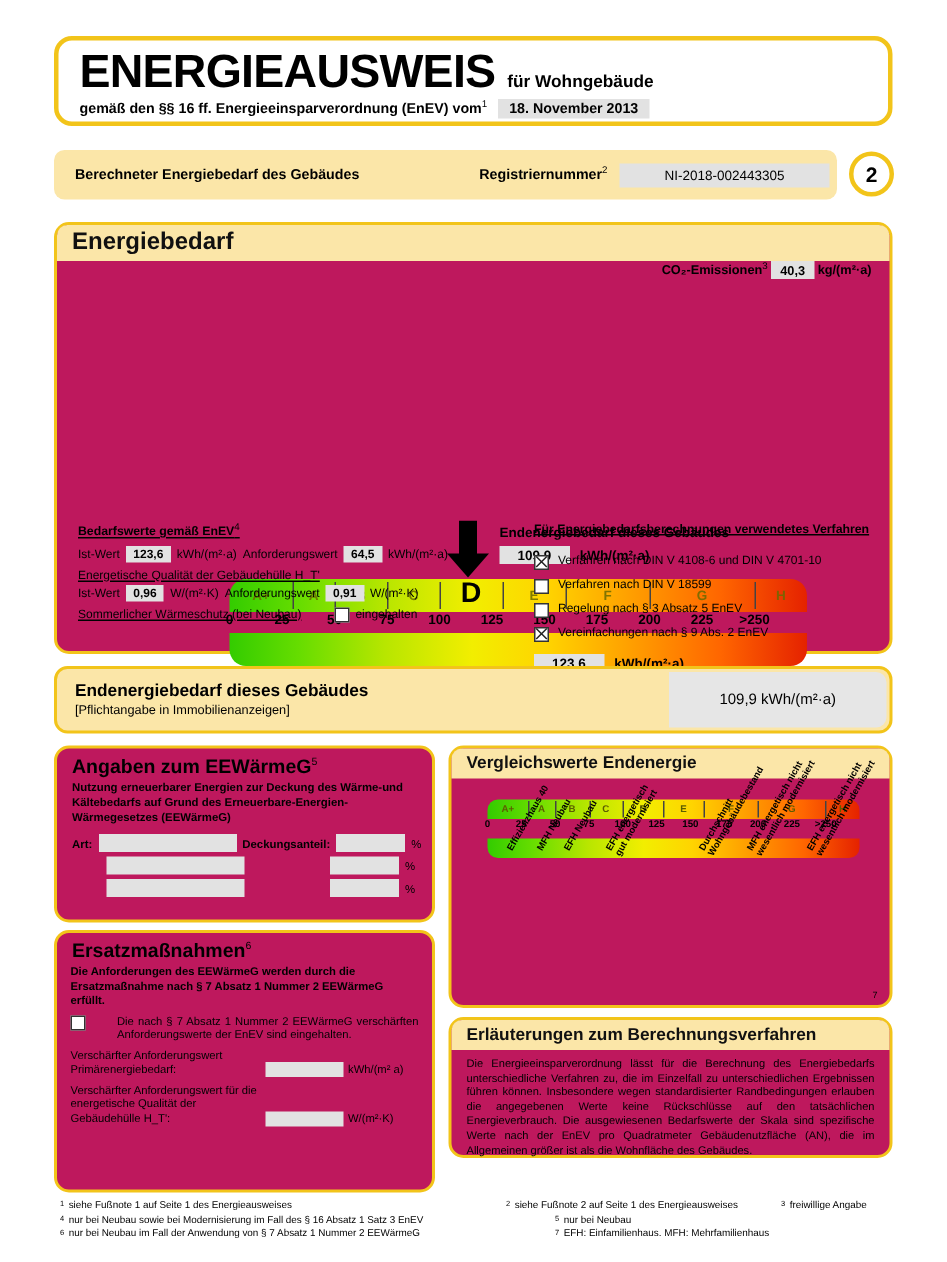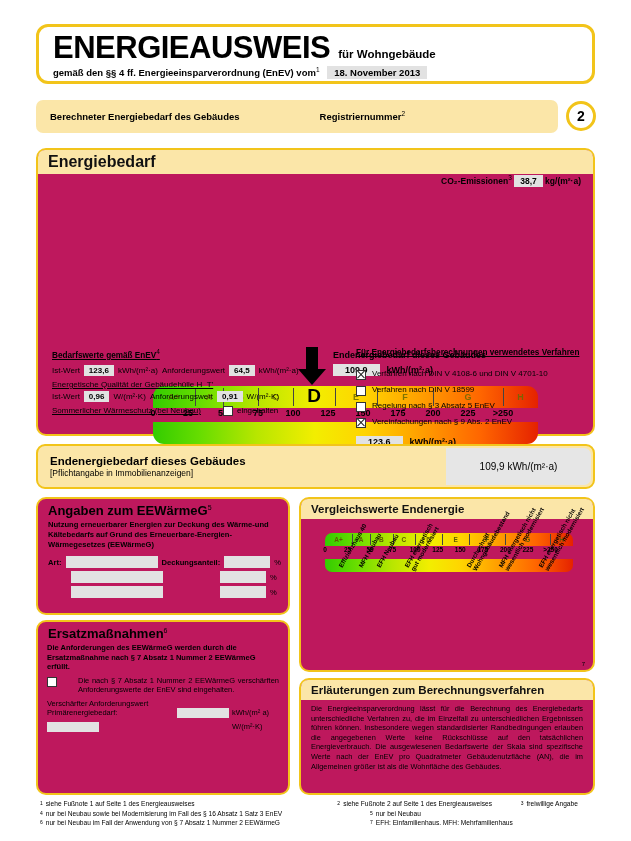--- a/index.html
+++ b/index.html
@@ -176,21 +176,21 @@
   .ers-item{display:flex;gap:5px;margin-bottom:3px;line-height:9.4px;}
   .ers-item .tx{flex:1;text-align:justify;margin-left:16px;}
   .inlinefld{background:#e2e2e2;display:inline-block;width:48px;height:9px;vertical-align:middle;}
   .ers-kv{display:flex;align-items:flex-end;justify-content:space-between;margin-top:4px;line-height:9.6px;}
   .ers-kv .k{flex:1;}
   .ers-kv .v{background:#e2e2e2;width:52px;height:10px;margin-right:3px;}
   .ers-kv .u{width:47px;text-align:left;}
 
   
   .vergl{position:absolute;left:299px;top:497px;width:296px;height:175px;}
-  .erl{position:absolute;left:299px;top:678px;width:296px;height:117px;}
+  .erl{position:absolute;left:299px;top:678px;width:296px;height:94px;}
   .vg-scale{position:absolute;left:24px;top:34px;width:248px;height:14px;}
   .vg-top{
     position:absolute;left:0;top:0;width:248px;height:13px;border-radius:7px 7px 0 0;
     background:linear-gradient(to right,#33cc00 0%,#66dd00 12%,#b8e600 27%,#f2ee00 42%,#ffd400 55%,#ff9d00 70%,#ff6600 85%,#e52200 100%);
   }
   .vg-bot{
     position:absolute;left:0;top:26px;width:248px;height:13px;border-radius:0 0 7px 7px;
     background:linear-gradient(to right,#33cc00 0%,#66dd00 12%,#b8e600 27%,#f2ee00 42%,#ffd400 55%,#ff9d00 70%,#ff6600 85%,#e52200 100%);
   }
   .vg-seglabel{
@@ -221,37 +221,38 @@
   .fn{font-size:5px;vertical-align:super;}
 </style>
 </head>
 <body>
 
 <div class="page">
 
   <div class="titlebox">
     <span class="title-main">ENERGIEAUSWEIS</span><span class="title-sub">für Wohngebäude</span>
     <div class="title-law">
-      <span>gemäß den §§ 4 ff. Energieeinsparverordnung (EnEV) vom</span><span class="sup">1</span>
+      <span>gemäß den §§ 16 ff. Energieeinsparverordnung (EnEV) vom</span><span class="sup">1</span>
       <span class="grayval">18. November 2013</span>
     </div>
   </div>
 
   <div class="regbar">
     <span class="reg-l">Berechneter Energiebedarf des Gebäudes</span>
     <span class="reg-m"><span>Registriernummer</span><span class="sup">2</span></span>
+    <span class="reg-val">NI-2018-002443305</span>
   </div>
   <div class="pagecircle">2</div>
 
   <div class="panel bedarf">
     <div class="panel-hd">Energiebedarf</div>
 
     <div class="co2line">
       <span>CO₂-Emissionen</span><span class="sup">3</span>
-      <span class="co2val">38,7</span>
+      <span class="co2val">40,3</span>
       <span>kg/(m²·a)</span>
     </div>
 
     <div class="scalewrap">
       <div class="bar-top" id="barTop">
           <div class="seglabel" style="left: 0px; width: 42px;">A+</div>
           <div class="seglabel" style="left: 42px; width: 28px;">A</div>
           <div class="segdiv" style="left: 42px;"></div>
           <div class="seglabel" style="left: 70px; width: 35px;">B</div>
           <div class="segdiv" style="left: 70px;"></div>
@@ -394,20 +395,21 @@
       <div class="ers-item">
         <span class="cb"></span>
         <span class="tx">Die nach § 7 Absatz 1 Nummer 2 EEWärmeG verschärften Anforderungswerte der EnEV sind eingehalten.</span>
       </div>
       <div class="ers-kv">
         <span class="k">Verschärfter Anforderungswert Primärenergiebedarf:</span>
         <span class="v"></span>
         <span class="u">kWh/(m² a)</span>
       </div>
       <div class="ers-kv">
+        <span class="k">Verschärfter Anforderungswert für die energetische Qualität der Gebäudehülle H_T':</span>
         <span class="v"></span>
         <span class="u">W/(m²·K)</span>
       </div>
     </div>
   </div>
 
   <div class="panel vergl">
     <div class="panel-hd" style="font-size:11.5px;padding:4px 10px;">Vergleichswerte Endenergie</div>
     <div class="vg-scale">
       <div class="vg-top" id="vgTop">

